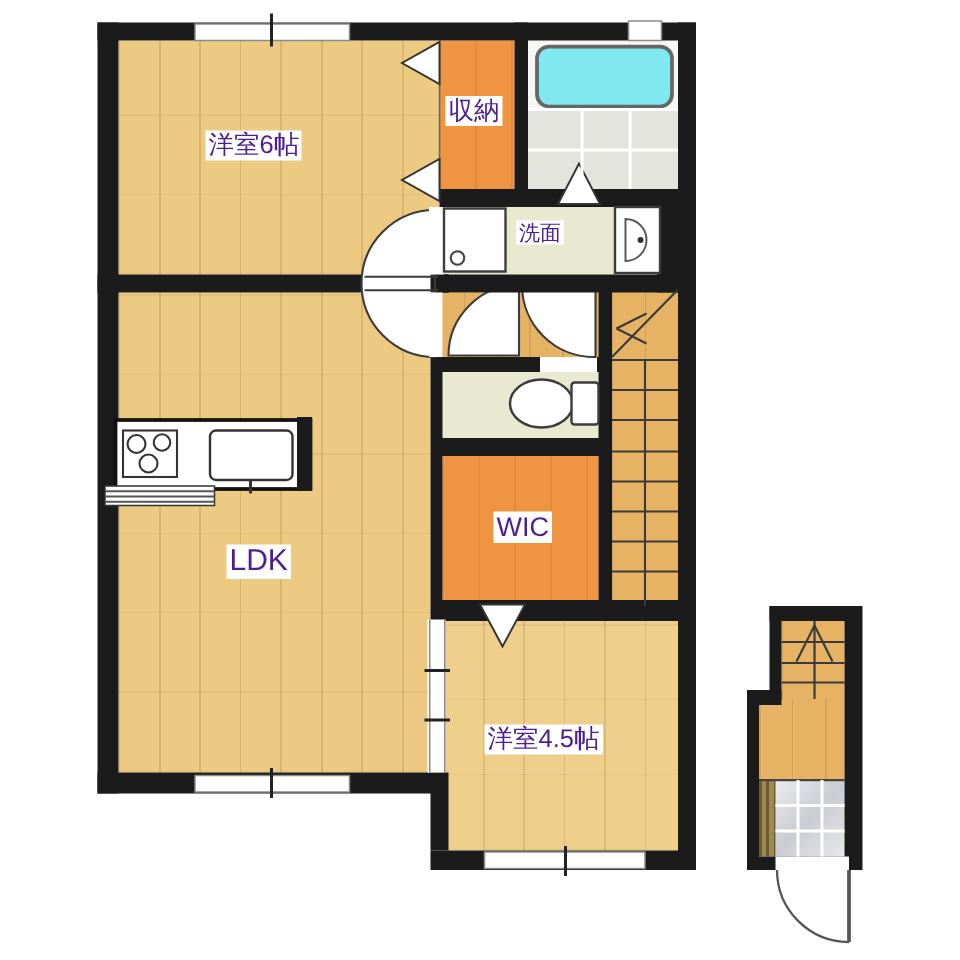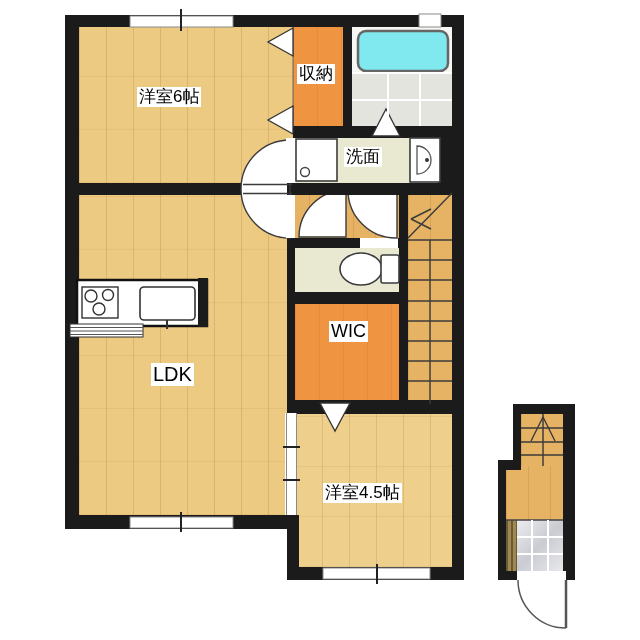--- a/index.html
+++ b/index.html
@@ -29,21 +29,21 @@
   .cab{background:repeating-linear-gradient(90deg,#6b5a33 0 2px,#a08950 2px 5px);}
   svg.overlay{position:absolute;left:0;top:0;}
   .wall{fill:var(--wall);}
   .doorw{fill:var(--door-white);stroke:#3c3c3c;stroke-width:1.4;}
   .tri{fill:var(--door-white);stroke:#333;stroke-width:1.3;}
   .fix{fill:#fff;stroke:#3c3c3c;stroke-width:1.6;}
   .ln{stroke:#3a3a3a;stroke-width:1.4;fill:none;}
   .grout{stroke:#fff;stroke-width:2;fill:none;}
   .winr{fill:#fff;stroke:#8a8a8a;stroke-width:1;}
   .tick{stroke:#222;stroke-width:2;fill:none;}
-  .label{position:absolute;background:#fff;color:#000000;padding:0 2px;line-height:1.15;white-space:nowrap;}
+  .label{position:absolute;background:#fff;color:#4c1d95;padding:0 2px;line-height:1.15;white-space:nowrap;}
 </style>
 </head>
 <body>
 
 <div class="plan">
 
   <div class="floor woodA" style="left:79px;top:27px;width:214px;height:156px;"></div>
   <div class="floor orange" style="left:293px;top:27px;width:50px;height:99px;"></div>
   <div class="floor bathU" style="left:352px;top:27px;width:100px;height:46px;"></div>
   <div class="floor bathT" style="left:352px;top:73px;width:100px;height:53px;"></div>
@@ -208,18 +208,18 @@
       <line class="grout" x1="517" y1="554" x2="563" y2="554"></line>
     </g>
     <g>
       <path d="M518,580 A48 48 0 0 0 566,628" fill="none" stroke="#555" stroke-width="1.5"></path>
       <line x1="566" y1="580" x2="566" y2="628" stroke="#555" stroke-width="2.5"></line>
     </g>
   </svg>
 
   <div class="label" style="left:137px;top:87px;font-size:17px;text-align:center;">洋室6帖</div>
   <div class="label" style="left:297px;top:64px;font-size:17px;">収納</div>
-  <div class="label" style="left:344px;top:147px;font-size:17px;">洗面</div>
+  <div class="label" style="left:344px;top:147px;font-size:14px;">洗面</div>
   <div class="label" style="left:151px;top:363px;font-size:20px;">LDK</div>
-  <div class="label" style="left:329px;top:321px;font-size:18px;">WIC</div>
+  <div class="label" style="left:329px;top:341px;font-size:18px;">WIC</div>
   <div class="label" style="left:323px;top:483px;font-size:17px;text-align:center;">洋室4.5帖</div>
 
 </div>
 
 </body></html>

